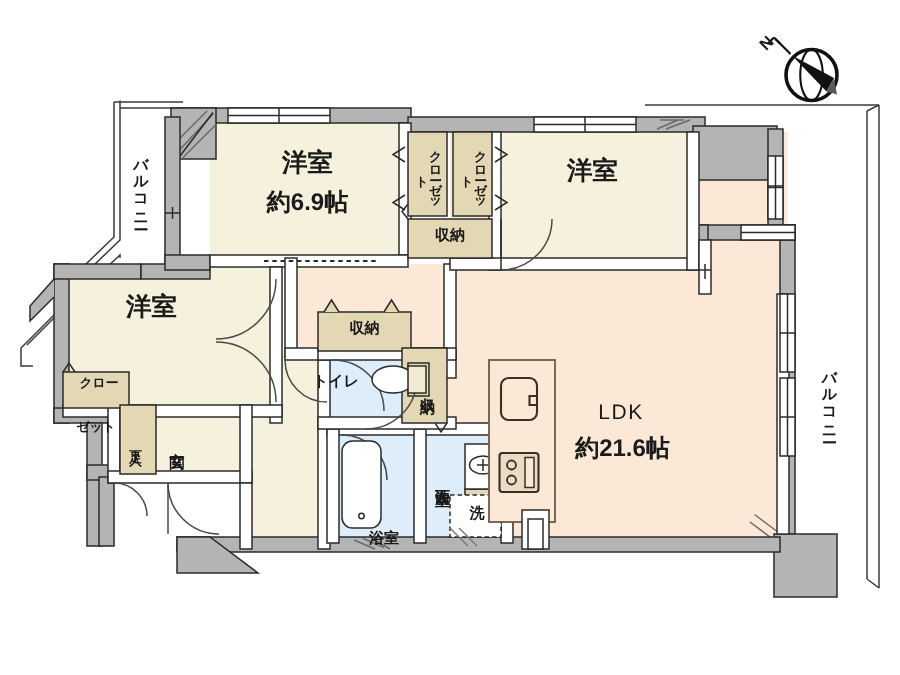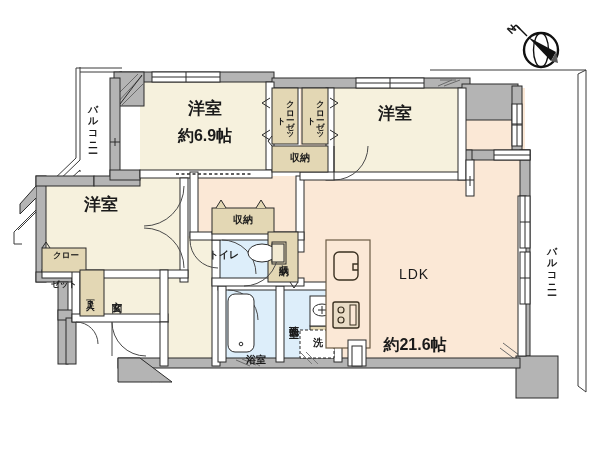--- a/index.html
+++ b/index.html
@@ -259,21 +259,21 @@
 </svg>
 
 <div class="lbl rname" style="left:168px;top:100px;width:74px;">洋室</div>
 <div class="lbl rsize" style="left:163px;top:128px;width:84px;">約6.9帖</div>
 
 <div class="lbl rname" style="left:358px;top:105px;width:74px;">洋室</div>
 
 <div class="lbl rname" style="left:64px;top:196px;width:74px;">洋室</div>
 
 <div class="lbl ldkname" style="left:384px;top:267px;width:60px;">LDK</div>
-<div class="lbl rsize" style="left:380px;top:292px;width:70px;margin-top:45px;">約21.6帖</div>
+<div class="lbl rsize" style="left:380px;top:292px;width:70px;">約21.6帖</div>
 
 <div class="vlbl tiny" style="left:277px;top:92px;height:48px;">クローゼット</div>
 <div class="vlbl tiny" style="left:307px;top:92px;height:48px;">クローゼット</div>
 
 <div class="lbl small" style="left:280px;top:153px;width:40px;">収納</div>
 
 <div class="lbl small" style="left:223px;top:215px;width:40px;">収納</div>
 
 <div class="vlbl small" style="left:278px;top:238px;height:40px;">収納</div>
 

